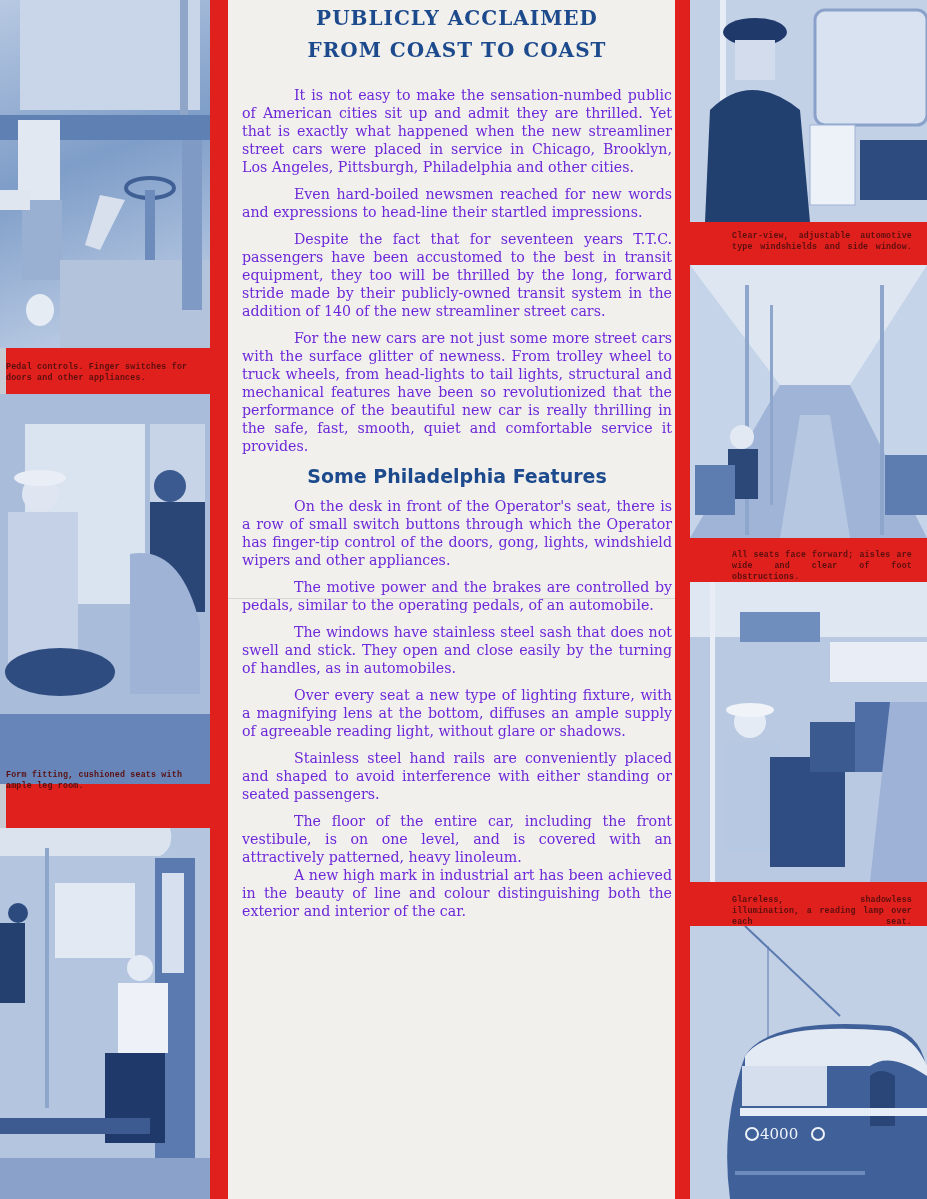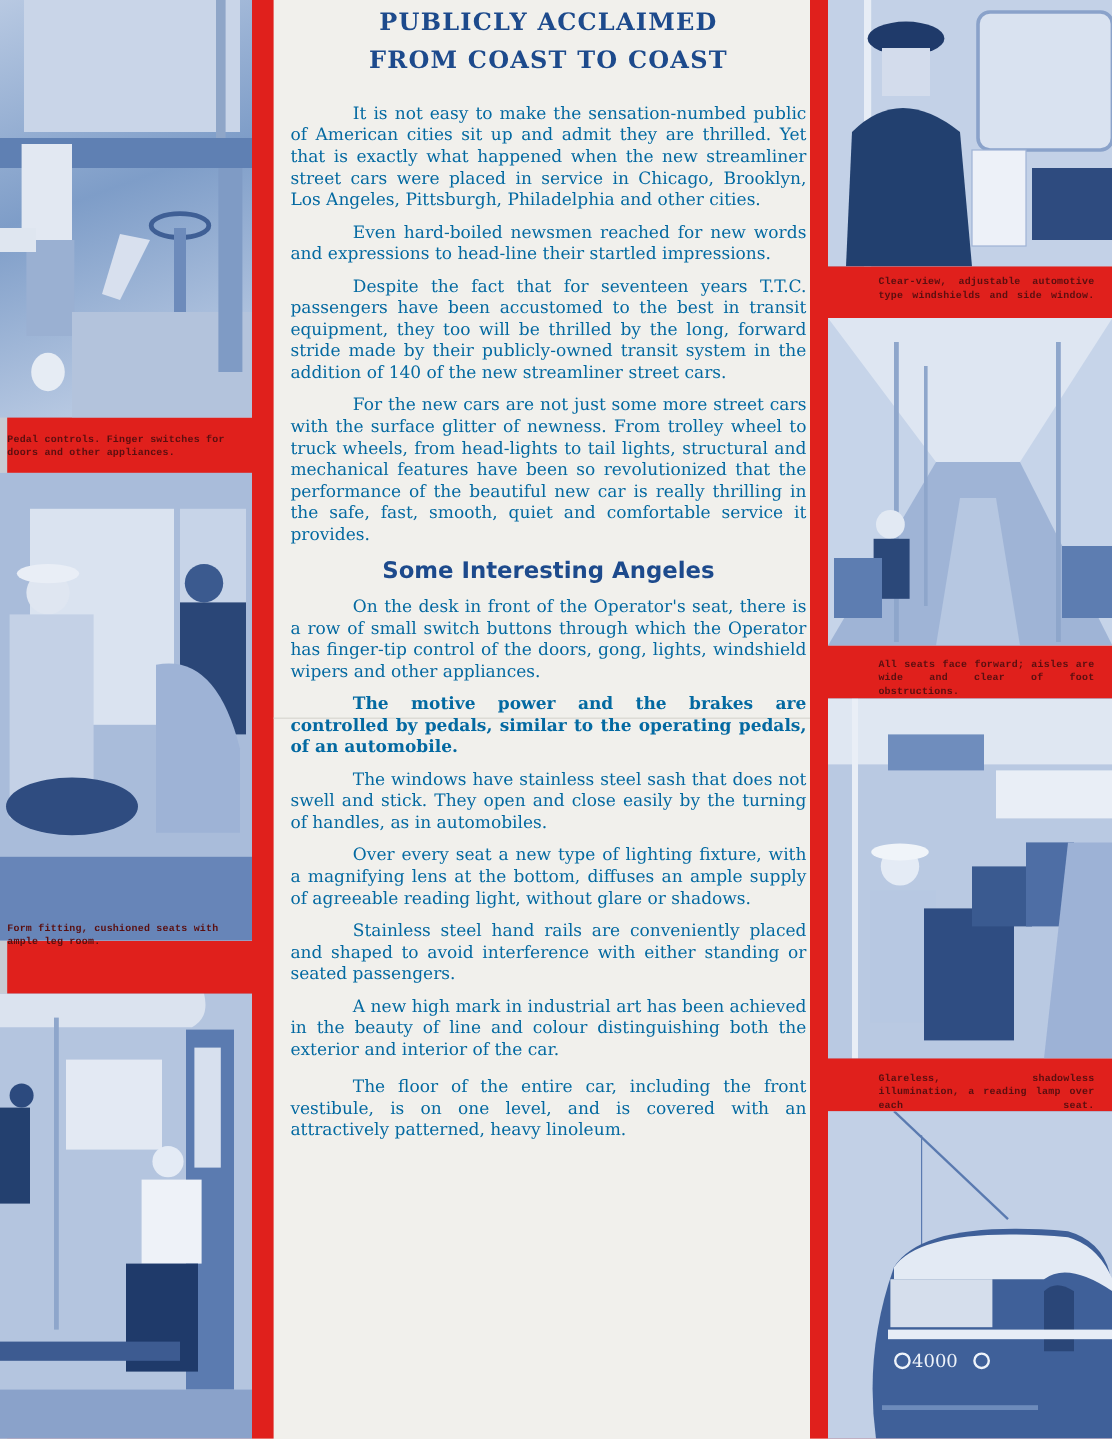--- a/index.html
+++ b/index.html
@@ -24,21 +24,21 @@
     position:absolute; left:242px; top:0; width:430px; height:1199px;
     color:#2b4a86;
   }
   .title {
     margin:2px 0 0 0; text-align:center;
     font-family:"DejaVu Serif", serif; font-weight:bold;
     font-size:20px; line-height:32px; color:#1d4a8c; letter-spacing:1px;
   }
   .para {
     margin:0; font-size:14.2px; line-height:18px;
-    text-align:justify; text-indent:52px; color:#0369a1;
+    text-align:justify; text-indent:52px; color:#6d28d9;
     font-family:"DejaVu Serif", serif;
   }
   .subhead {
     text-align:center; font-weight:bold; font-size:19px;
     color:#1d4a8c; margin:10px 0 10px 0;
     font-family:"DejaVu Sans", sans-serif;
   }
   .fold { position:absolute; left:228px; width:447px; top:598px; height:1px; background:#d8d6d0; }
 </style>
 </head>
@@ -174,22 +174,22 @@
   <div class="title">
     <div>PUBLICLY ACCLAIMED</div>
     <div>FROM COAST TO COAST</div>
   </div>
   <div style="height:20px;"></div>
   <p class="para" style="margin-bottom:9px;">It is not easy to make the sensation-numbed public of American cities sit up and admit they are thrilled.  Yet that is exactly what happened when the new streamliner street cars were placed in service in Chicago, Brooklyn, Los Angeles, Pittsburgh, Philadelphia and other cities.</p>
   <p class="para" style="margin-bottom:9px;">Even hard-boiled newsmen reached for new words and expressions to head-line their startled impressions.</p>
   <p class="para" style="margin-bottom:9px;">Despite the fact that for seventeen years T.T.C. passengers have been accustomed to the best in transit equipment, they too will be thrilled by the long, forward stride made by their publicly-owned transit system in the addition of 140 of the new streamliner street cars.</p>
   <p class="para">For the new cars are not just some more street cars with the surface glitter of newness. From trolley wheel to truck wheels, from head-lights to tail lights, structural and mechanical features have been so revolutionized that the performance of the beautiful new car is really thrilling in the safe, fast, smooth, quiet and comfortable service it provides.</p>
 
-  <div class="subhead">Some Interesting Angeles</div>
+  <div class="subhead">Some Philadelphia Features</div>
 
   <p class="para" style="margin-bottom:9px;">On the desk in front of the Operator's seat, there is a row of small switch buttons through which the Operator has finger-tip control of the doors, gong, lights, windshield wipers and other appliances.</p>
-  <p class="para" style="margin-bottom:9px;font-weight:bold;">The motive power and the brakes are controlled by pedals, similar to the operating pedals, of an automobile.</p>
+  <p class="para" style="margin-bottom:9px;">The motive power and the brakes are controlled by pedals, similar to the operating pedals, of an automobile.</p>
   <p class="para" style="margin-bottom:9px;">The windows have stainless steel sash that does not swell and stick.  They open and close easily by the turning of handles, as in automobiles.</p>
   <p class="para" style="margin-bottom:9px;">Over every seat a new type of lighting fixture, with a magnifying lens at the bottom, diffuses an ample supply of agreeable reading light, without glare or shadows.</p>
   <p class="para" style="margin-bottom:9px;">Stainless steel hand rails are conveniently placed and shaped to avoid interference with either standing or seated passengers.</p>
+  <p class="para">The floor of the entire car, including the front vestibule, is on one level, and is covered with an attractively patterned, heavy linoleum.</p>
   <p class="para" style="margin-bottom:13px;">A new high mark in industrial art has been achieved in the beauty of line and colour distinguishing both the exterior and interior of the car.</p>
-  <p class="para">The floor of the entire car, including the front vestibule, is on one level, and is covered with an attractively patterned, heavy linoleum.</p>
 </div>
 
 </body></html>

